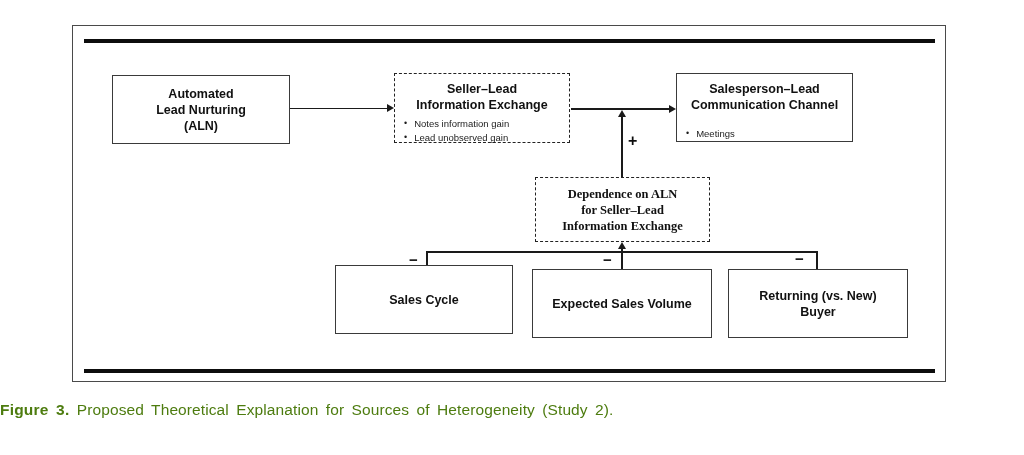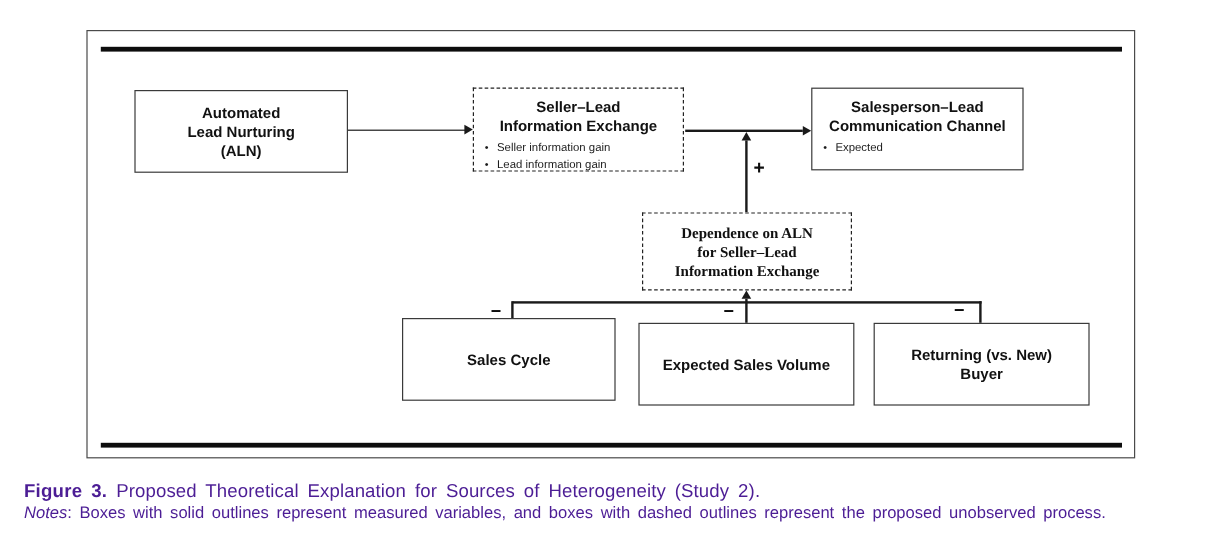--- a/index.html
+++ b/index.html
@@ -43,21 +43,21 @@
   }
   .box.solid  { border: 1.4px solid #3a3a3a; }
   .box.dashed { border: 1.6px dashed #222222; }
   .box-title {
     font-weight: bold;
     font-size: 12.5px;
     line-height: 1.28;
     text-align: center;
     white-space: pre-line;
   }
-  .box.has-bullets { justify-content: flex-start; padding-top: 7px; }
+  .box.has-bullets { justify-content: space-between; padding-top: 7px; }
   .bullets {
     list-style: none;
     margin: 4px 0 0 0;
     padding: 0 0 0 9px;
     align-self: flex-start;
   }
   .bullets li {
     display: flex;
     gap: 7px;
     font-size: 9.5px;
@@ -84,21 +84,21 @@
   }
   .sign {
     position: absolute;
     font-weight: bold;
     color: #0d0d0d;
   }
   .sign.plus  { font-size: 16px; line-height: 16px; }
   .sign.minus { font-size: 15px; line-height: 14px; }
 
   
-  .caption-line { position: absolute; left: 20px; color: #4c1d95; }
+  .caption-line { position: absolute; left: 0; color: #4d7c0f; }
   .caption-1 { top: 401px; font-size: 15.5px; word-spacing: 3px; letter-spacing: 0.1px; }
   .caption-2 { top: 420px; font-size: 13.8px; word-spacing: 2.5px; }
   .caption-1 b { letter-spacing: 0.2px; }
   .caption-2 i { font-style: italic; }
 </style>
 </head>
 <body>
 
 <div class="canvas">
 
@@ -111,36 +111,36 @@
 Lead Nurturing
 (ALN)</div>
   </div>
 
   <div class="box dashed has-bullets" style="left:394px; top:73px; width:176px; height:70px;">
     <div class="box-title">Seller–Lead
 Information Exchange</div>
     <ul class="bullets">
       <li>
         <span class="bullet-dot">•</span>
-        <span>Seller information gain</span>
+        <span>Notes information gain</span>
       </li>
       <li>
         <span class="bullet-dot">•</span>
-        <span>Lead information gain</span>
+        <span>Lead unobserved gain</span>
       </li>
     </ul>
   </div>
 
   <div class="box solid has-bullets" style="left:676px; top:73px; width:177px; height:69px;">
     <div class="box-title">Salesperson–Lead
 Communication Channel</div>
     <ul class="bullets">
       <li>
         <span class="bullet-dot">•</span>
-        <span>Expected</span>
+        <span>Meetings</span>
       </li>
     </ul>
   </div>
 
   <div class="hline" style="left:290px; top:107.5px; width:98px;"></div>
   <div class="arr-right" style="left:387px; top:104px;"></div>
 
   <div class="hline" style="left:571px; top:108.2px; width:98px;"></div>
   <div class="arr-right" style="left:669px; top:105px;"></div>
 
@@ -173,17 +173,14 @@
   </div>
 
   <div class="box solid" style="left:728px; top:269px; width:180px; height:69px;">
     <div class="box-title">Returning (vs. New)
 Buyer</div>
   </div>
 
   <div class="caption-line caption-1">
     <b>Figure 3.</b><span> Proposed Theoretical Explanation for Sources of Heterogeneity (Study 2).</span>
   </div>
-  <div class="caption-line caption-2">
-    <i>Notes</i><span>: Boxes with solid outlines represent measured variables, and boxes with dashed outlines represent the proposed unobserved process.</span>
-  </div>
 
 </div>
 
 </body></html>

